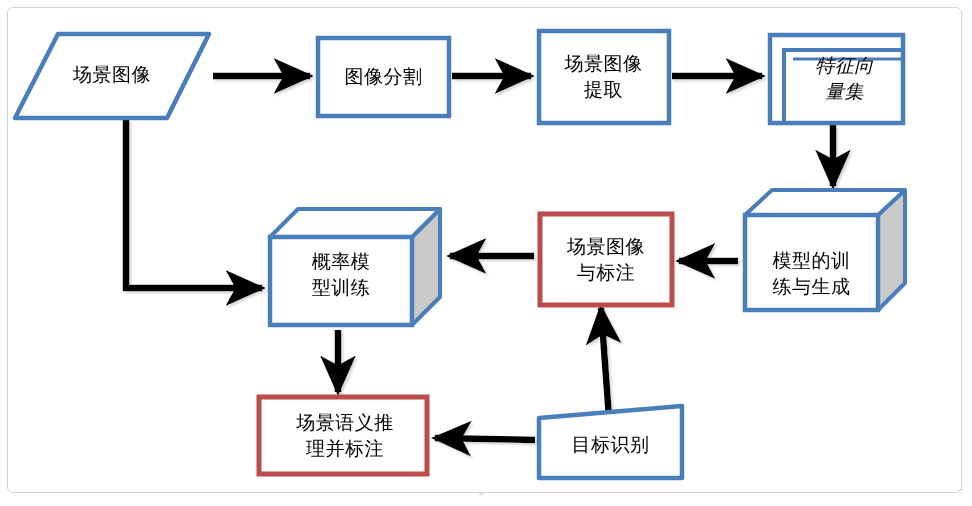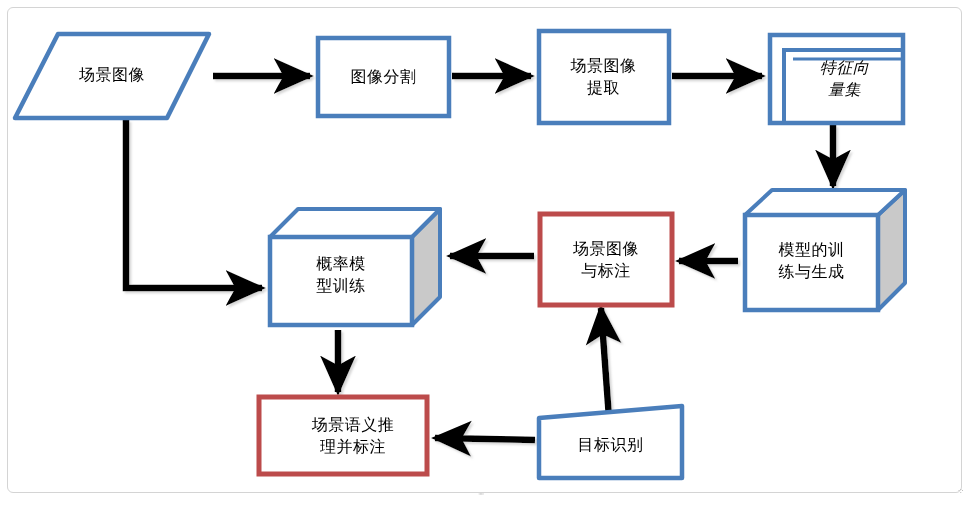--- a/index.html
+++ b/index.html
@@ -57,21 +57,21 @@
     height: 506px;
   }
   .node-label {
     position: absolute;
     display: flex;
     align-items: center;
     justify-content: center;
     text-align: center;
     color: #000000;
     font-family: "DejaVu Sans", "Liberation Sans", sans-serif;
-    font-size: 16px;
+    font-size: 19px;
     line-height: 1.35;
     white-space: pre-line;
     pointer-events: none;
     letter-spacing: 0.5px;
   }
 </style>
 </head>
 <body>
 
 <div id="canvas-frame">
@@ -155,25 +155,25 @@
 <div class="node-label" style="left:14px; top:32px; width:196px; height:85px;">场景图像</div>
 
 <div class="node-label" style="left:317px; top:37px; width:133px; height:79px;text-align:center;">图像分割</div>
 
 <div class="node-label" style="left:538px; top:30px; width:131px; height:93px;">场景图像
 提取</div>
 
 <div class="node-label" style="left:786px; top:35px; width:117px; height:88px;font-style:italic;">特征向
 量集</div>
 
-<div class="node-label" style="left:745px; top:215px; width:133px; height:95px;font-family:Liberation Mono, monospace;">模型的训
+<div class="node-label" style="left:745px; top:226px; width:133px; height:95px;">模型的训
 练与生成</div>
 
 <div class="node-label" style="left:540px; top:214px; width:132px; height:91px;">场景图像
 与标注</div>
 
 <div class="node-label" style="left:270px; top:231px; width:142px; height:88px;">概率模
 型训练</div>
 
-<div class="node-label" style="left:269px; top:397px; width:168px; height:77px;font-family:Liberation Serif, serif;">场景语义推
+<div class="node-label" style="left:261px; top:397px; width:168px; height:77px;font-family:Liberation Serif, serif;">场景语义推
 理并标注</div>
 
 <div class="node-label" style="left:539px; top:412px; width:143px; height:66px;">目标识别</div>
 
 </body></html>

